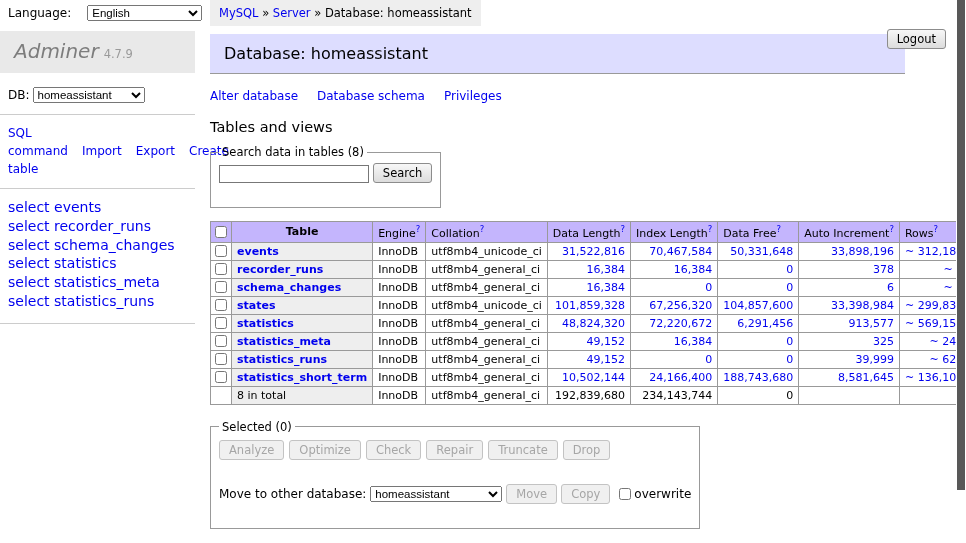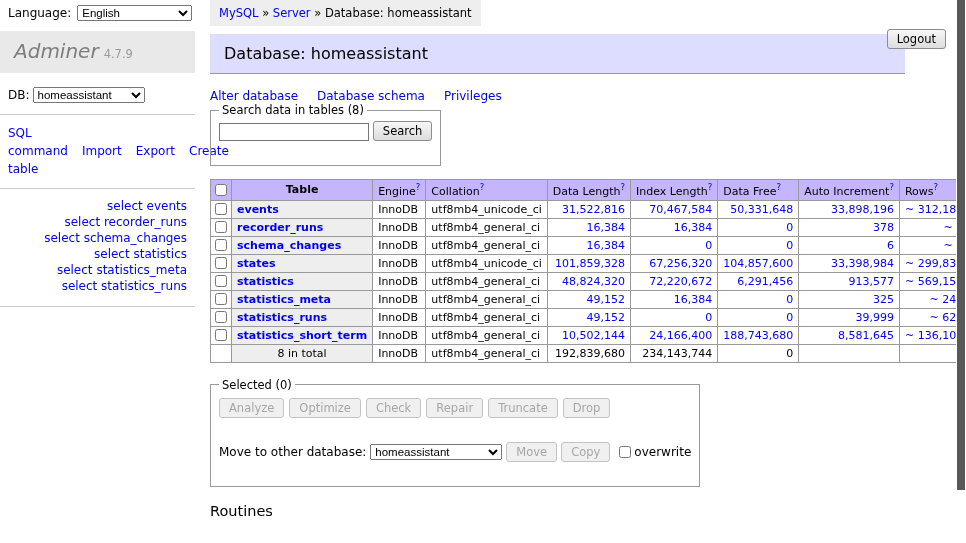--- a/index.html
+++ b/index.html
@@ -7,30 +7,30 @@
   body {
     width:966px; height:543px; overflow:hidden; position:relative;
     background:#fff; color:#000;
     font-family:"DejaVu Sans","Liberation Sans",sans-serif; font-size:12px;
   }
   a { color:#0000ee; text-decoration:none; cursor:pointer; }
 
   
   #sidebar { position:absolute; left:0; top:0; width:195px; }
   .lang-row { padding:5px 8px 4px; white-space:nowrap; }
-  .lang-row select { width:115px; font-size:11.5px; margin-left:6px; }
+  .lang-row select { width:115px; font-size:11.5px; margin-left:16px; }
   #logo { background:#e9e9e9; padding:8px 14px 10px; margin-top:6px; }
   #logo .brand { font-style:italic; font-size:20px; color:#7d7d7d; }
   #logo .ver { font-size:11.5px; color:#9a9a9a; margin-left:5px; }
   .db-row { padding:14px 8px 11px; }
   .db-row select { width:112px; font-size:11.5px; margin-left:3px; }
   hr.side { border:0; border-top:1px solid #ccc; margin:0; }
   #sidebar-actions { padding:9px 8px 10px; line-height:1.5; }
   #sidebar-actions a { margin-right:14px; }
-  #sidebar-tables { padding:9px 8px 12px; font-size:12px;text-align:right; }
+  #sidebar-tables { padding:9px 8px 12px; font-size:14px; }
   .table-item { line-height:1.34; white-space:nowrap; }
 
   
   #main { position:absolute; left:210px; top:0; width:695px; }
   #breadcrumb { display:inline-block; background:#eee; padding:6px 9px; font-size:11.5px; }
   h2#title { margin:8px 0 0; background:#ddf; border-bottom:1px solid #999;
              padding:10px 14px; font-size:16px; font-weight:normal; }
   #page-links { margin:15px 0 0; }
   #page-links a, .links-row a { margin-right:19px; }
   h3 { font-size:14.5px; font-weight:normal; margin:16px 0 10px; }
@@ -47,21 +47,21 @@
   
   table#tables-table { border-collapse:collapse; margin-top:13px; font-size:11px; }
   #tables-table th, #tables-table td { border:1px solid #999; padding:2px 5px; height:18px; white-space:nowrap; }
   #tables-table .chk { text-align:center; padding:1px 3px; width:18px; }
   .hcell { background:#c4b5fd; font-weight:normal; text-align:left; }
   th.hcell-table { font-weight:bold; text-align:center; min-width:96px; }
   tbody th.name-cell { background:#eee; text-align:left; font-weight:normal; }
   .name-cell a { font-weight:bold; }
   td.num { text-align:right; min-width:56px; }
   sup.hint { font-size:8.5px; color:#0000ee; }
-  tr.total th { background:#eee; text-align:center; }
+  tr.total th { background:#eee; text-align:left; }
   td.num-total { text-align:right; color:#000; }
   tr.total td.blank { border:none; background:#fff; }
   input[type=checkbox] { width:12px; height:12px; margin:1px; vertical-align:middle; }
 
   #selected-fs { margin-top:15px; min-width:382px; }
   .sel-buttons { margin:2px 0 24px; }
   .sel-buttons button { margin-right:5px; }
   .move-row select { width:132px; font-size:11.5px; margin:0 4px; vertical-align:middle; }
   .move-row button { margin-right:4px; }
   .move-row label { margin-left:4px; }
@@ -98,20 +98,21 @@
       <div class="table-item"><a href="#">select</a> <a href="#">statistics_meta</a></div>
       <div class="table-item"><a href="#">select</a> <a href="#">statistics_runs</a></div>
     </div>
   <hr class="side">
 </div>
 
 <div id="main">
   <div id="breadcrumb"><a href="#">MySQL</a><span class="bc-sep"> » </span><a href="#">Server</a><span class="bc-sep"> » </span><span>Database: homeassistant</span></div>
   <h2 id="title">Database: homeassistant</h2>
   <div id="page-links"><a href="#">Alter database</a><a href="#">Database schema</a><a href="#">Privileges</a></div>
+  <h3>Tables and views</h3>
 
   <fieldset id="search-fs">
     <legend>Search data in tables (8)</legend>
     <input type="text" value="" style="">
     <button>Search</button>
   </fieldset>
 
   <table id="tables-table">
     <thead>
         <tr id="thead-row">

